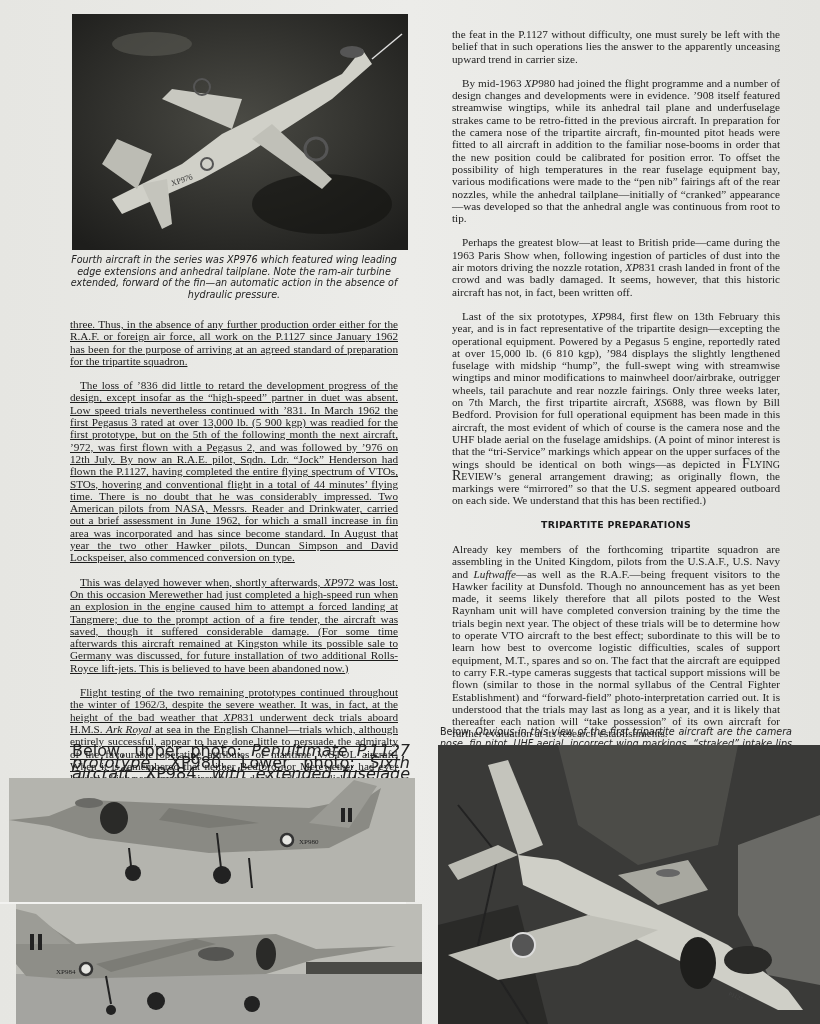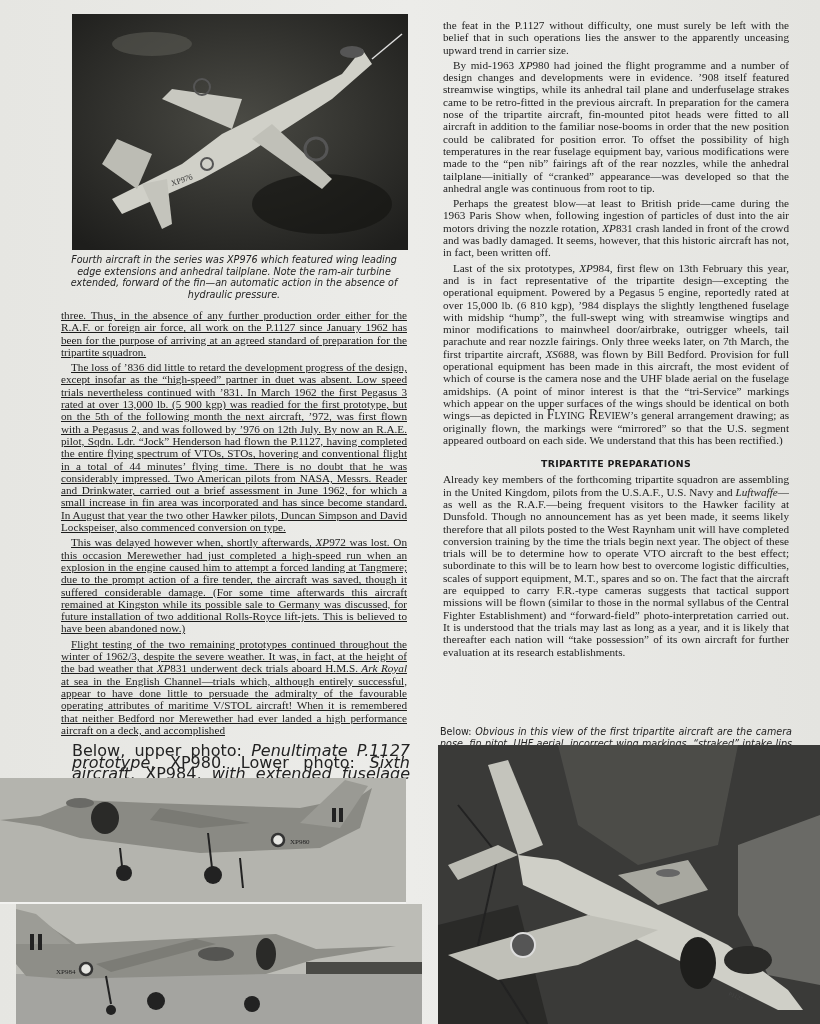--- a/index.html
+++ b/index.html
@@ -4,41 +4,41 @@
 <style>
   html, body { margin: 0; padding: 0; }
   body {
     width: 820px; height: 1024px; overflow: hidden; position: relative;
     background: #e9e9e6;
     font-family: "Liberation Serif", serif;
     color: #1c1c1c;
   }
   .page { position: absolute; inset: 0; background: linear-gradient(90deg,#e6e6e2,#ecece9 50%,#e4e4e0); }
   .col { position: absolute; font-size: 11.2px; line-height: 12.3px; text-align: justify; }
-  .col p { margin: 3px; text-indent: 10px; }
+  .col p { margin: 12px; text-indent: 10px; }
   .col p.noind { text-indent: 0; }
   .left { left: 58px; top: 306px; width: 352px; text-decoration: underline; }
   .right { left: 440px; top: 16px; width: 352px; }
   .caption {
     font-family: "DejaVu Sans", sans-serif; font-size: 9.6px; line-height: 11.6px;
     font-style: italic; text-align: center; color: #222;
   }
   .caption .up { font-style: normal; }
   .cap-top { position: absolute; left: 58px; top: 254px; width: 352px; }
   .cap-bottom { position: absolute; left: 72px; top: 745px; width: 338px; text-align: justify; font-size: 16px; }
   .cap-right { position: absolute; left: 440px; top: 693px; width: 352px; text-align: justify; margin-top: 33px; }
   .heading {
     font-family: "DejaVu Sans", sans-serif; font-weight: bold; font-size: 9.4px;
     text-align: center; margin: 12px 0 3px; letter-spacing: 0.3px;
   }
   .sc { font-variant: small-caps; font-size: 14px; }
   .photo { position: absolute; overflow: hidden; }
   .photo svg { display: block; width: 100%; height: 100%; }
   .photo-top { left: 72px; top: 14px; width: 336px; height: 236px; }
-  .photo-upper { left: 0; top: 778px; width: 406px; height: 124px; }
+  .photo-upper { left: 9px; top: 778px; width: 406px; height: 124px; }
   .photo-lower { left: 16px; top: 904px; width: 406px; height: 120px; }
   .photo-right { left: 438px; top: 745px; width: 382px; height: 279px; }
   .divider { position: absolute; left: 0; top: 902px; width: 406px; height: 2px; background: #f2f2f0; }
 </style>
 </head>
 <body>
 
 <div class="page">
 
   <div class="photo photo-top">

